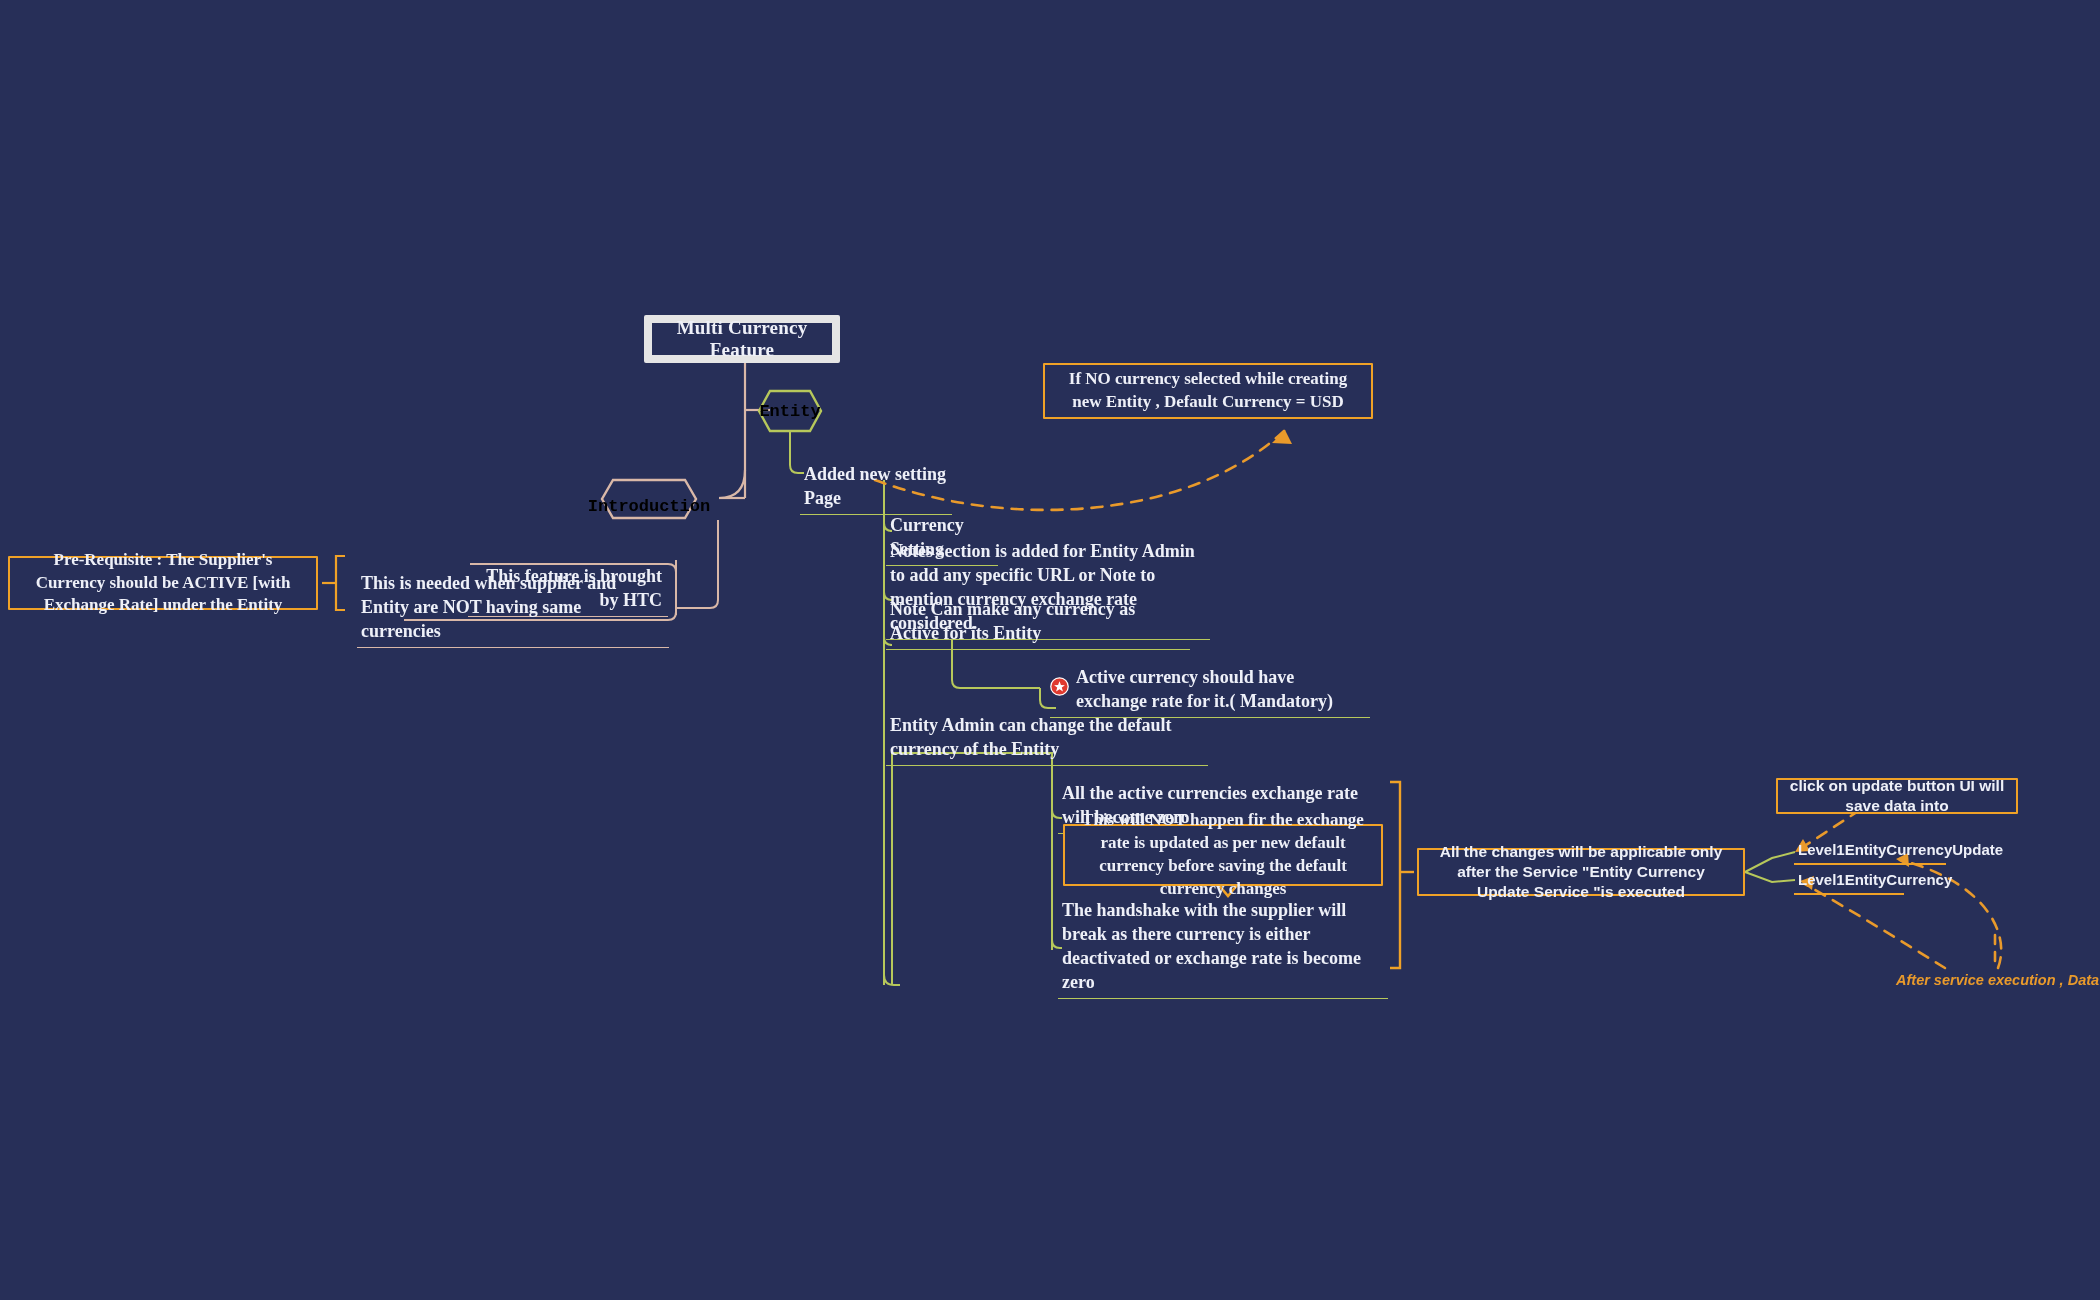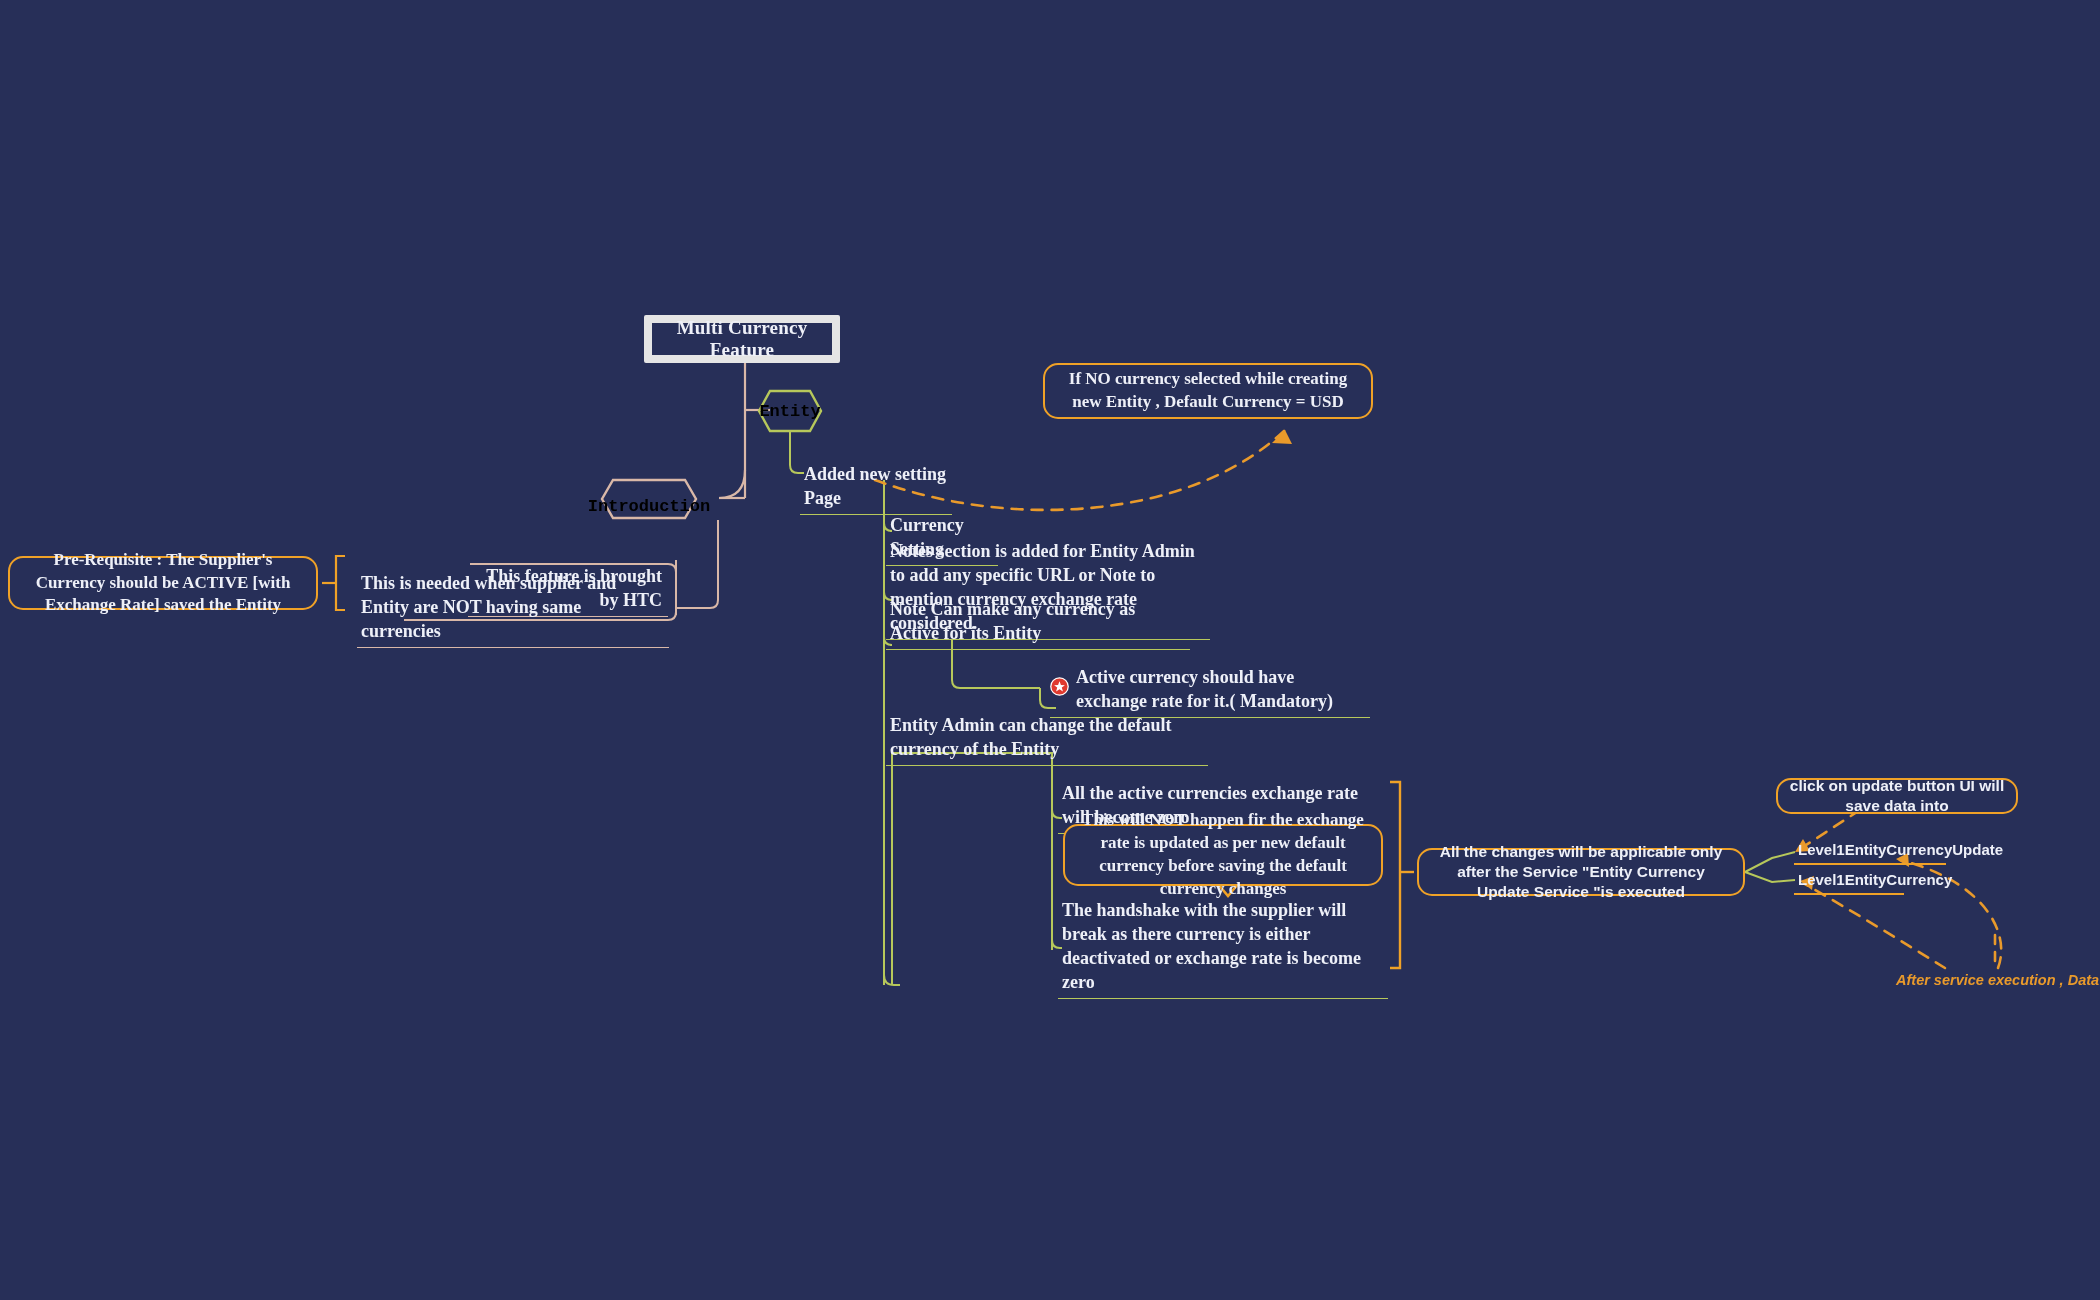--- a/index.html
+++ b/index.html
@@ -77,21 +77,21 @@
 
   .ul-node.sans {
     font-family: "Liberation Sans", "DejaVu Sans", sans-serif;
     font-size: 15px;
     font-weight: bold;
   }
 
   
   .callout {
     border: 2.6px solid #f0a227;
-    border-radius: 15px;
+    border-radius: 1px;
     text-align: center;
     font-size: 17px;
     line-height: 1.34;
     font-weight: bold;
     display: flex;
     align-items: center;
     justify-content: center;
     padding: 6px 10px;
     background: #272f58;
   }
@@ -203,21 +203,21 @@
 
   <div class="node ul-node tan" style="left:468px; top:543px; width:200px; text-align:right;margin-top:20px;">
     <span>This feature is brought by HTC</span>
   </div>
 
   <div class="node ul-node tan" style="left:357px; top:570px; width:312px;">
     <span>This is needed when supplier and Entity are NOT having same currencies</span>
   </div>
 
   <div class="node callout" style="left:8px; top:556px; width:310px; height:54px;">
-    <span>Pre-Requisite : The Supplier's Currency should be ACTIVE [with Exchange Rate] saved the Entity</span>
+    <span>Pre-Requisite : The Supplier's Currency should be ACTIVE [with Exchange Rate] under the Entity</span>
   </div>
 
   <div class="node ul-node green" style="left:800px; top:461px; width:152px;">
     <span>Added new setting Page</span>
   </div>
 
   <div class="node ul-node green" style="left:886px; top:512px; width:112px;">
     <span>Currency Setting</span>
   </div>
 

